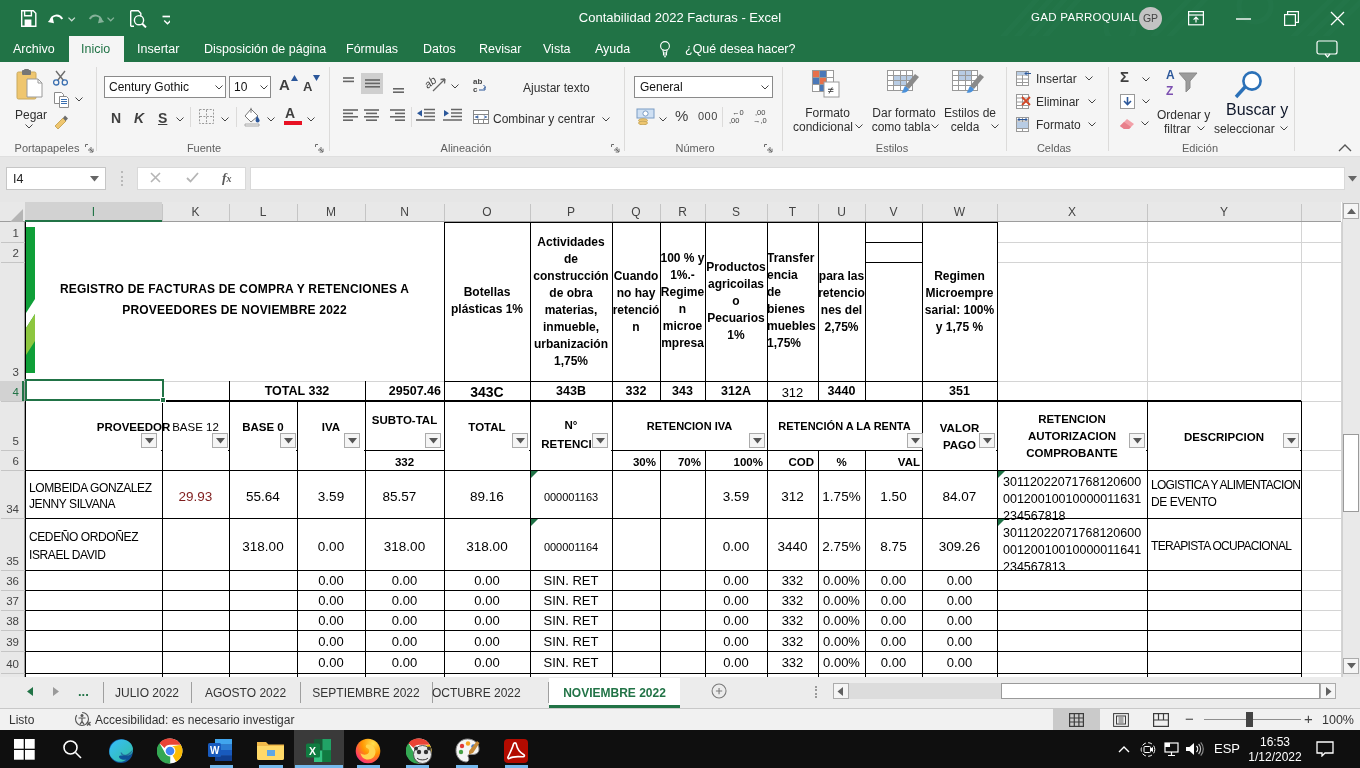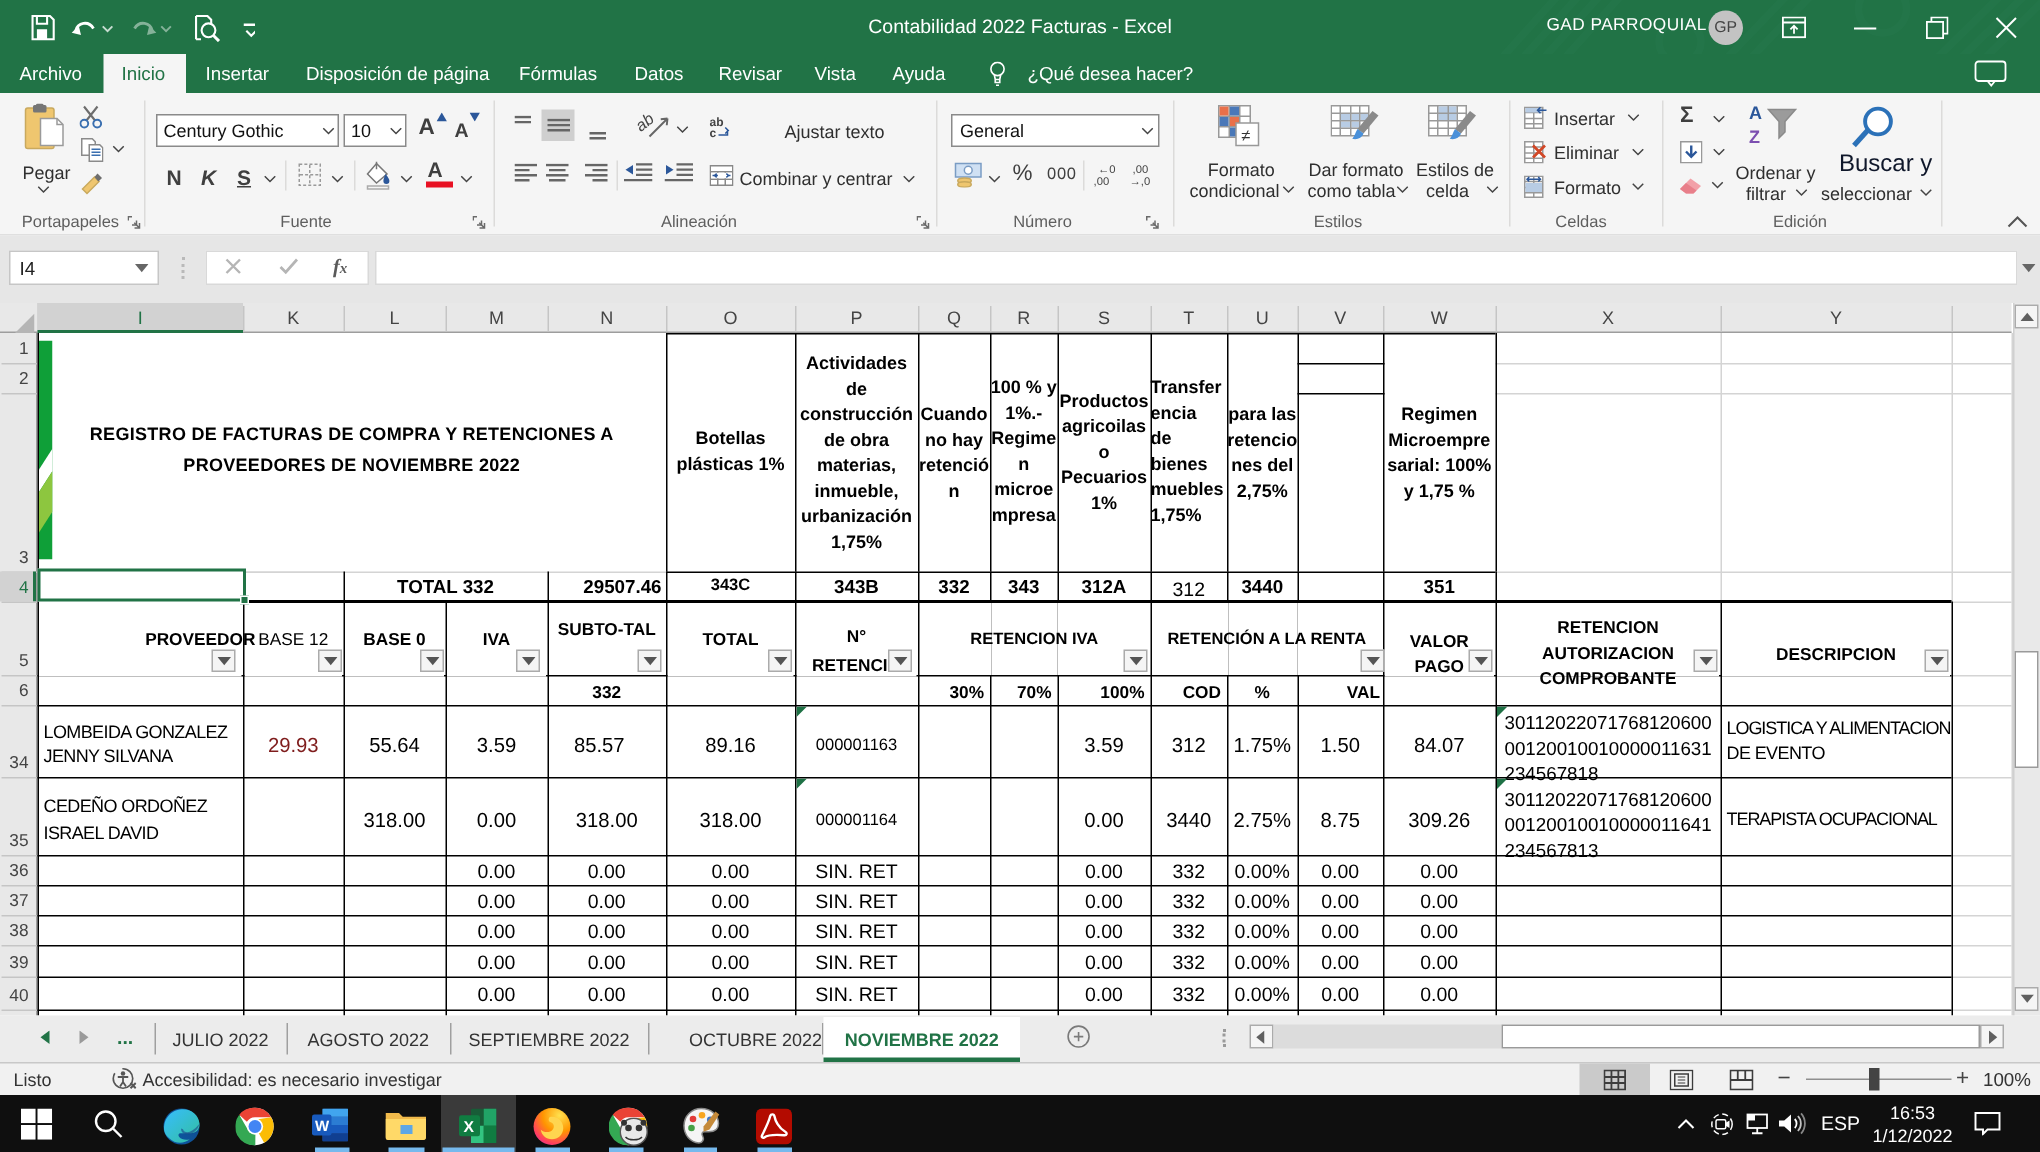--- a/index.html
+++ b/index.html
@@ -633,21 +633,21 @@
 <div class="ab" style="left:444px;top:284px;width:86px;text-align:center;color:#000;font-weight:bold;font-size:12px;line-height:17px;">Botellas<br>plásticas 1%</div>
 <div class="ab" style="left:530px;top:234px;width:82px;text-align:center;color:#000;font-weight:bold;font-size:12px;line-height:17px;">Actividades<br>de<br>construcción<br>de obra<br>materias,<br>inmueble,<br>urbanización<br>1,75%</div>
 <div class="ab" style="left:612px;top:268px;width:48px;text-align:center;color:#000;font-weight:bold;font-size:12px;line-height:17px;">Cuando<br>no hay<br>retenció<br>n</div>
 <div class="ab" style="left:660px;top:250px;width:45px;text-align:center;color:#000;font-weight:bold;font-size:12px;line-height:17px;">100 % y<br>1%.-<br>Regime<br>n<br>microe<br>mpresa</div>
 <div class="ab" style="left:705px;top:259px;width:62px;text-align:center;color:#000;font-weight:bold;font-size:12px;line-height:17px;">Productos<br>agricoilas<br>o<br>Pecuarios<br>1%</div>
 <div class="ab" style="left:767px;top:250px;width:51px;text-align:left;color:#000;font-weight:bold;font-size:12px;line-height:17px;">Transfer<br>encia<br>de<br>bienes<br>muebles<br>1,75%</div>
 <div class="ab" style="left:818px;top:268px;width:47px;text-align:center;color:#000;font-weight:bold;font-size:12px;line-height:17px;">para las<br>retencio<br>nes del<br>2,75%</div>
 <div class="ab" style="left:922px;top:268px;width:75px;text-align:center;color:#000;font-weight:bold;font-size:12px;line-height:17px;">Regimen<br>Microempre<br>sarial: 100%<br>y 1,75 %</div>
 <div class="tx" style="left:229px;top:384px;width:136px;text-align:center;font-weight:bold;font-size:12.5px;">TOTAL 332</div>
 <div class="tx" style="right:919px;top:384px;font-weight:bold;font-size:12.5px;">29507.46</div>
-<div class="tx" style="left:444px;top:384px;width:86px;text-align:center;font-weight:bold;font-size:11px;">343C</div>
+<div class="tx" style="left:444px;top:384px;width:86px;text-align:center;font-weight:bold;font-size:14px;">343C</div>
 <div class="tx" style="left:530px;top:384px;width:82px;text-align:center;font-weight:bold;font-size:12.5px;">343B</div>
 <div class="tx" style="left:612px;top:384px;width:48px;text-align:center;font-weight:bold;font-size:12.5px;">332</div>
 <div class="tx" style="left:660px;top:384px;width:45px;text-align:center;font-weight:bold;font-size:12.5px;">343</div>
 <div class="tx" style="left:705px;top:384px;width:62px;text-align:center;font-weight:bold;font-size:12.5px;">312A</div>
 <div class="tx" style="left:818px;top:384px;width:47px;text-align:center;font-weight:bold;font-size:12.5px;">3440</div>
 <div class="tx" style="left:922px;top:384px;width:75px;text-align:center;font-weight:bold;font-size:12.5px;">351</div>
 <div class="tx" style="left:767px;top:385px;width:51px;text-align:center;font-size:13px;">312</div>
 <div class="ab" style="left:25px;top:379px;width:139px;height:22px;border:2px solid #217346;background:#fff;"></div>
 <div class="ab" style="left:160px;top:397px;width:6px;height:6px;background:#217346;border:1px solid #fff;"></div>
 <div class="ab" style="left:25px;top:420px;width:137px;text-align:center;font-weight:bold;font-size:11.5px;line-height:15px;margin-left:40px;">PROVEEDOR</div>
@@ -822,21 +822,21 @@
     <path d="M1 0 L7 4.5 L1 9 z" fill="#9a9a9a"></path>
   </svg>
 <div class="tx" style="left:78px;top:684px;color:#217346;font-weight:bold;font-size:13px;">...</div>
 <div class="ab" style="left:103px;top:682px;width:1px;height:21px;background:#9f9f9f;"></div>
 <div class="tx" style="left:103px;top:686px;width:88px;text-align:center;color:#333;font-size:12px;">JULIO 2022</div>
 <div class="ab" style="left:191px;top:682px;width:1px;height:21px;background:#9f9f9f;"></div>
 <div class="tx" style="left:191px;top:686px;width:109px;text-align:center;color:#333;font-size:12px;">AGOSTO 2022</div>
 <div class="ab" style="left:300px;top:682px;width:1px;height:21px;background:#9f9f9f;"></div>
 <div class="tx" style="left:300px;top:686px;width:132px;text-align:center;color:#333;font-size:12px;">SEPTIEMBRE 2022</div>
 <div class="ab" style="left:432px;top:682px;width:1px;height:21px;background:#9f9f9f;"></div>
-<div class="tx" style="left:432px;top:686px;width:116px;text-align:right;color:#333;font-size:12px;">OCTUBRE 2022</div>
+<div class="tx" style="left:432px;top:686px;width:116px;text-align:left;color:#333;font-size:12px;">OCTUBRE 2022</div>
 <div class="ab" style="left:548px;top:682px;width:1px;height:21px;background:#9f9f9f;"></div>
 <div class="ab" style="left:549px;top:678px;width:131px;height:30px;background:#fff;border-bottom:3px solid #217346;"></div>
 <div class="tx" style="left:549px;top:686px;width:131px;text-align:center;color:#217346;font-weight:bold;font-size:12px;">NOVIEMBRE 2022</div>
 <svg class="ab" style="left:711px;top:683px;" width="17" height="17" viewBox="0 0 19 19">
     <circle cx="8.5" cy="8.5" r="7.8" fill="none" stroke="#7a7a7a" stroke-width="1.2" transform="translate(0.5,0.5)"></circle>
     <path d="M9 5.5 v7 M5.5 9 h7" stroke="#7a7a7a" stroke-width="1.2"></path>
   </svg>
 <div class="ab" style="left:815px;top:686px;width:2px;height:12px;border-left:2px dotted #9a9a9a;"></div>
 <div class="ab" style="left:833px;top:683px;width:16px;height:16px;background:#f5f5f5;border:1px solid #ababab;"></div>
 <svg class="ab" style="left:837px;top:687px;" width="6" height="9" viewBox="0 0 6 9">

